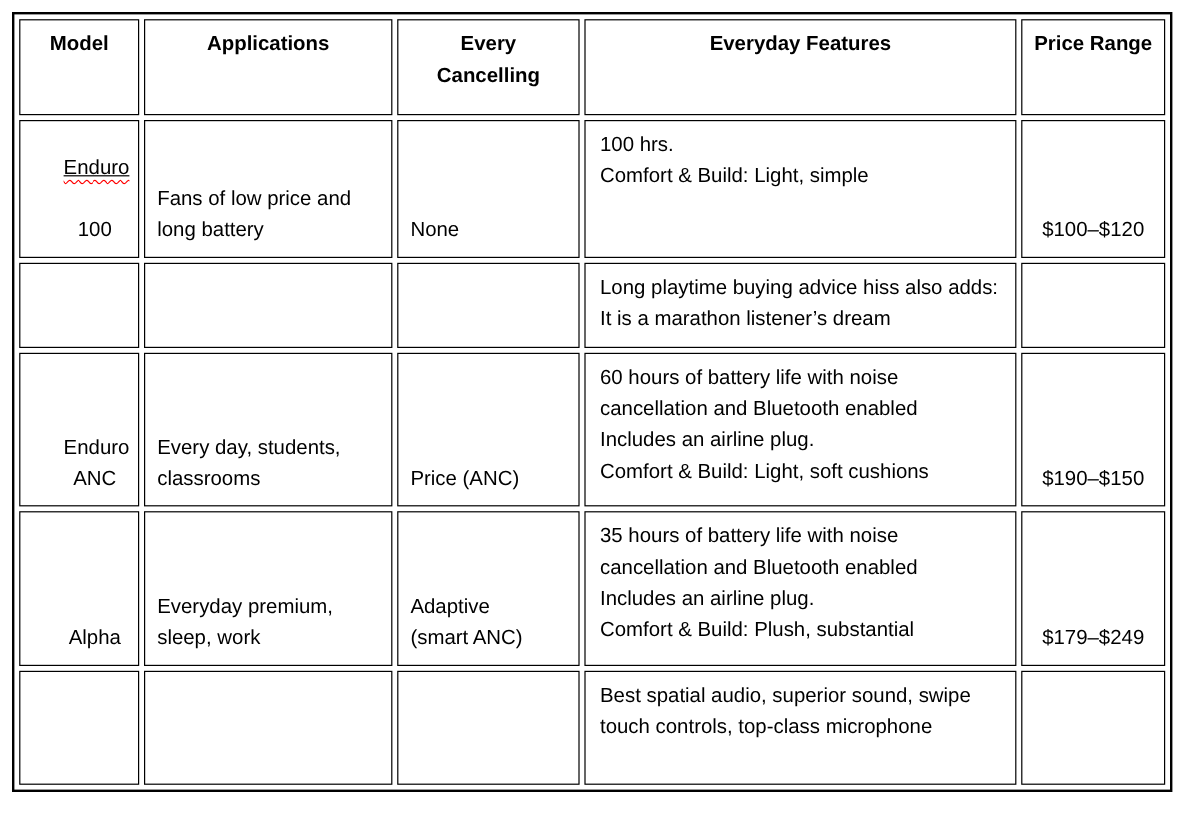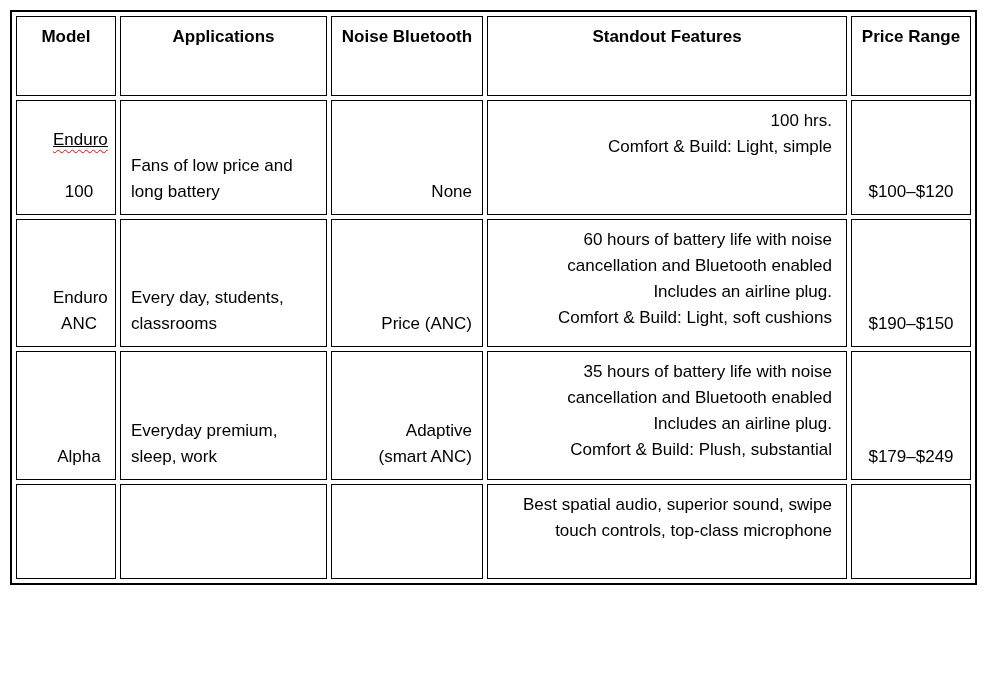--- a/index.html
+++ b/index.html
@@ -30,22 +30,22 @@
   }
   th {
     font-weight: bold;
     vertical-align: top;
     text-align: center;
     padding: 7px 8px 0 8px;
   }
   td { vertical-align: bottom; padding: 0 10px 9px 10px; }
   td.c-model   { text-align: center; white-space: pre-line; padding-left: 36px; }
   td.c-apps    { text-align: left; padding-right: 22px; }
-  td.c-noise   { text-align: right; white-space: pre-line; }
-  td.c-feat    { vertical-align: top; text-align: right; padding: 7px 14px 0 12px; }
+  td.c-noise   { text-align: left; white-space: pre-line; }
+  td.c-feat    { vertical-align: top; text-align: left; padding: 7px 14px 0 12px; }
   td.c-price   { text-align: center; }
   .feature-line { margin: 0; }
   
   tr.rh { height: 80px; }
   tr.r1 { height: 76px; }
   tr.r2 { height: 71px; }
   tr.r3 { height: 128px; }
   tr.r4 { height: 43px; }
   tr.r5 { height: 129px; }
   tr.r6 { height: 95px; }
@@ -66,41 +66,50 @@
     <col style="width:100px">
     <col style="width:207px">
     <col style="width:152px">
     <col style="width:360px">
     <col style="width:120px">
   </colgroup>
   <thead>
     <tr class="rh">
       <th>Model</th>
       <th>Applications</th>
-      <th>Noise Bluetooth</th>
-      <th>Standout Features</th>
+      <th>Every Cancelling</th>
+      <th>Everyday Features</th>
       <th>Price Range</th>
     </tr>
   </thead>
   <tbody>
 
     <tr class="r1">
       <td class="c-model">
         <span class="u-word"><span class="u-squiggle">Enduro</span></span><br>
         <span>100</span>
       </td>
       <td class="c-apps">Fans of low price and long battery</td>
       <td class="c-noise">None</td>
       <td class="c-feat">
         <div class="feature-line">100 hrs.</div>
         <div class="feature-line">Comfort &amp; Build: Light, simple</div>
       </td>
       <td class="c-price">$100–$120</td>
     </tr>
 
+    <tr class="r2">
+      <td class="c-model"></td>
+      <td class="c-apps"></td>
+      <td class="c-noise"></td>
+      <td class="c-feat">
+        <div class="feature-line">Long playtime buying advice hiss also adds: It is a marathon listener’s dream</div>
+      </td>
+      <td class="c-price"></td>
+    </tr>
 
     <tr class="r3">
       <td class="c-model">Enduro
 ANC</td>
       <td class="c-apps">Every day, students, classrooms</td>
       <td class="c-noise">Price (ANC)</td>
       <td class="c-feat">
         <div class="feature-line">60 hours of battery life with noise cancellation and Bluetooth enabled</div>
         <div class="feature-line">Includes an airline plug.</div>
         <div class="feature-line">Comfort &amp; Build: Light, soft cushions</div>

